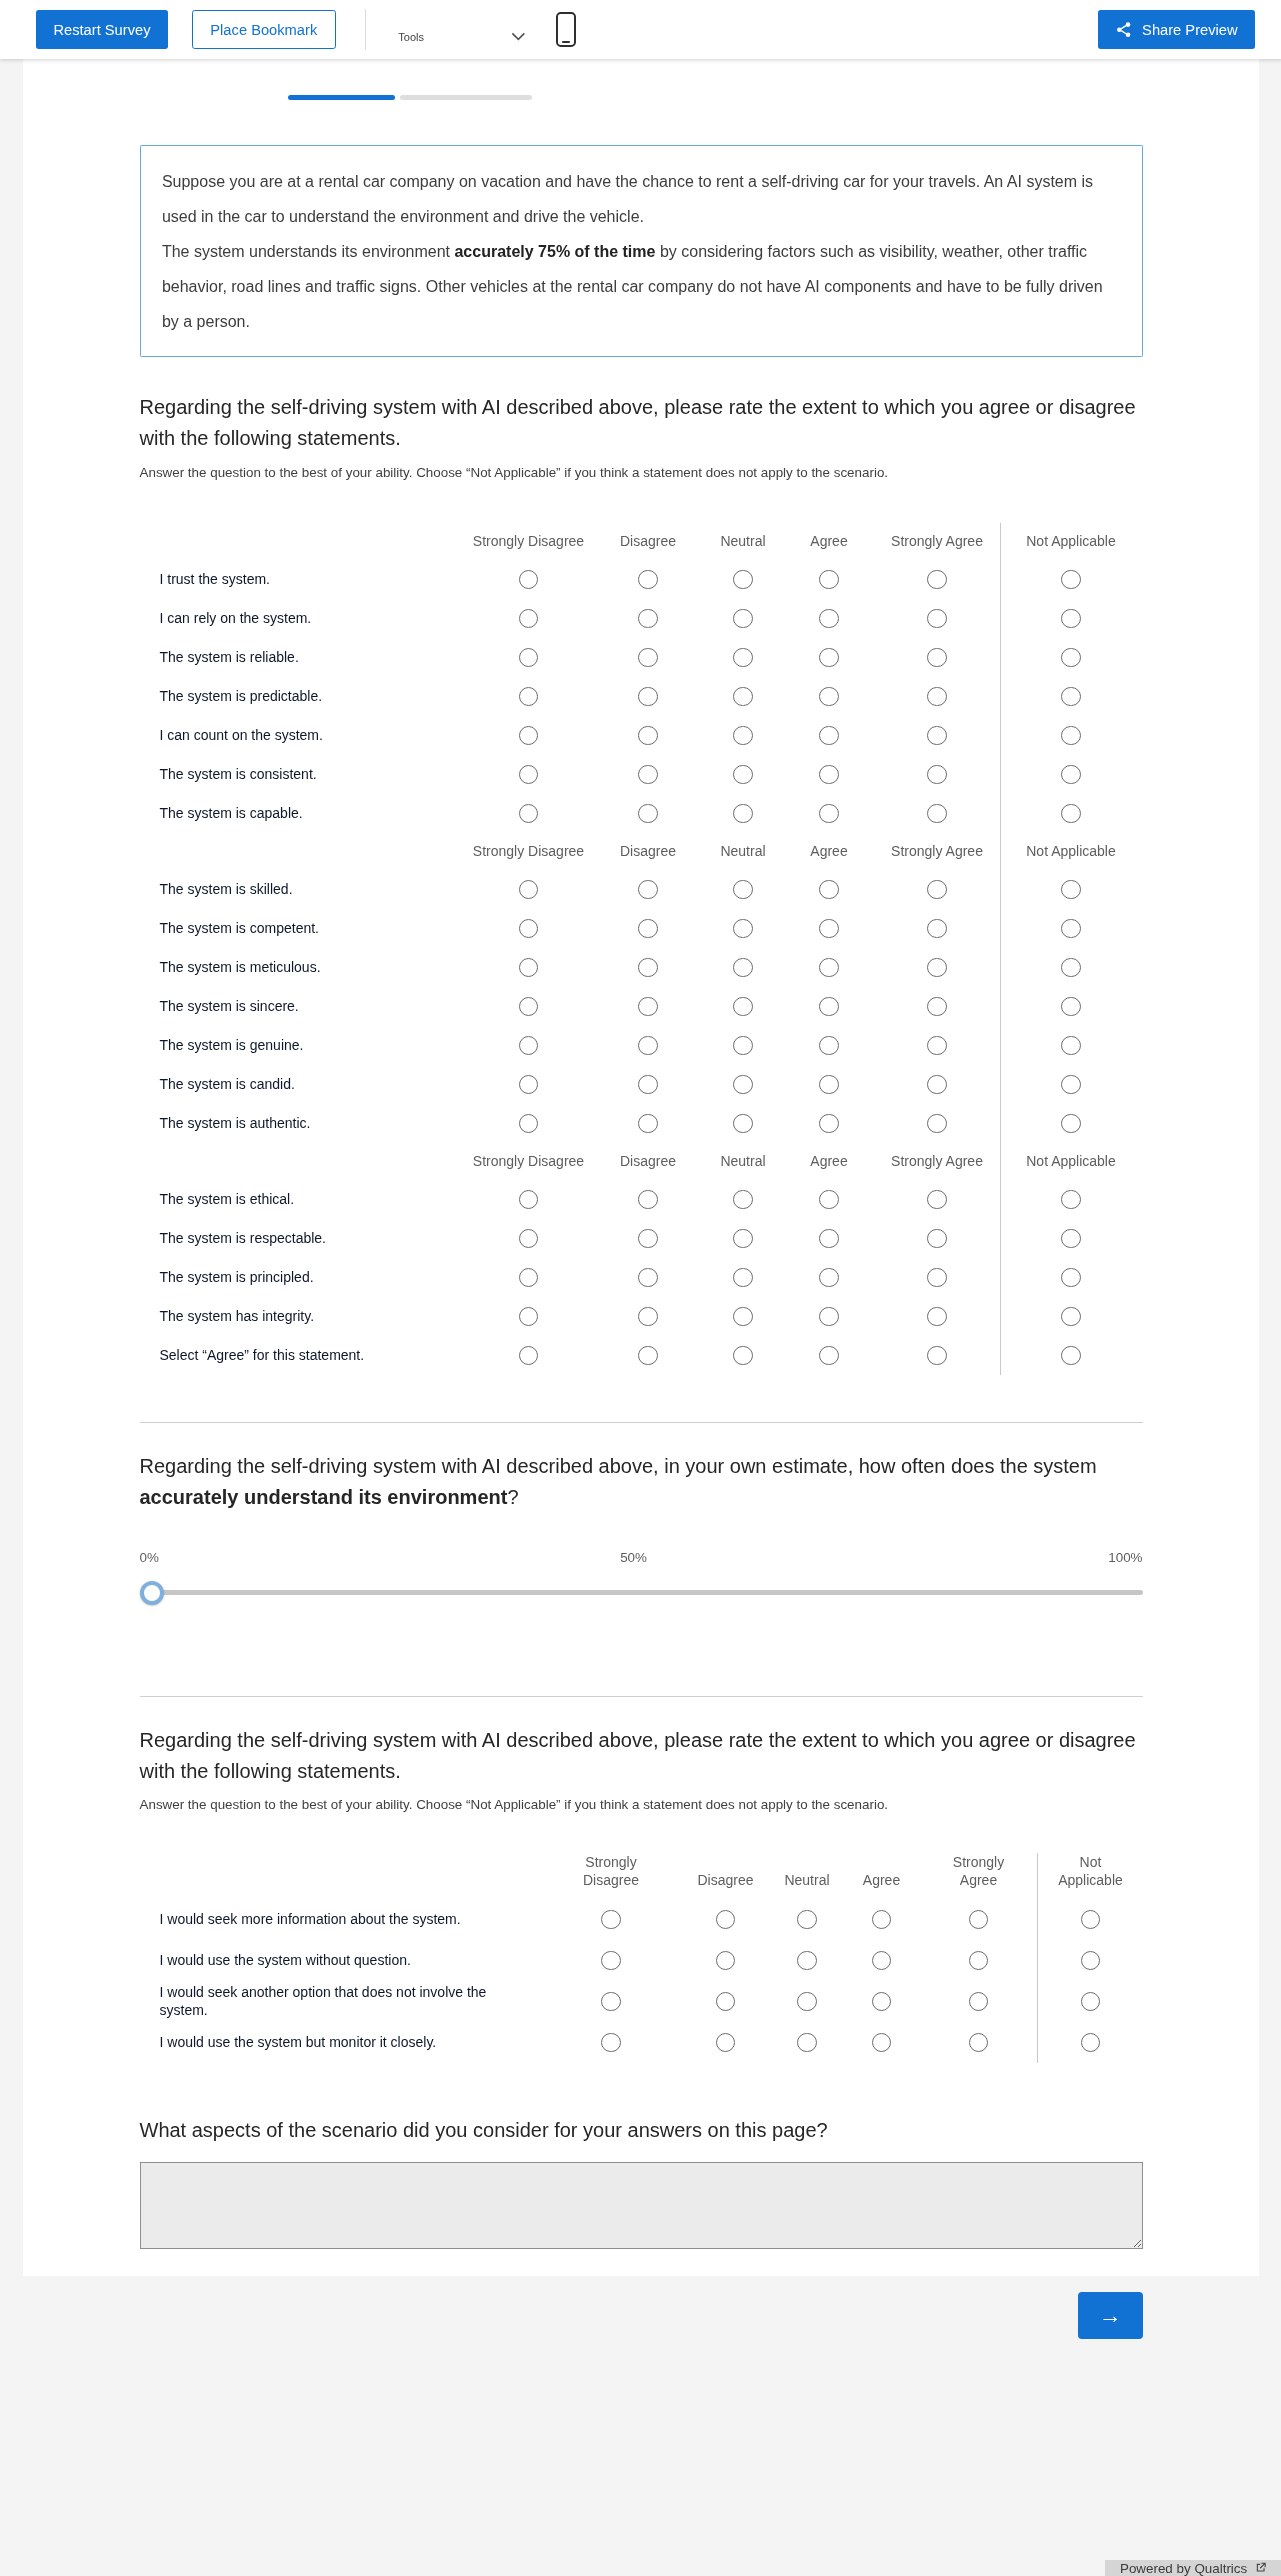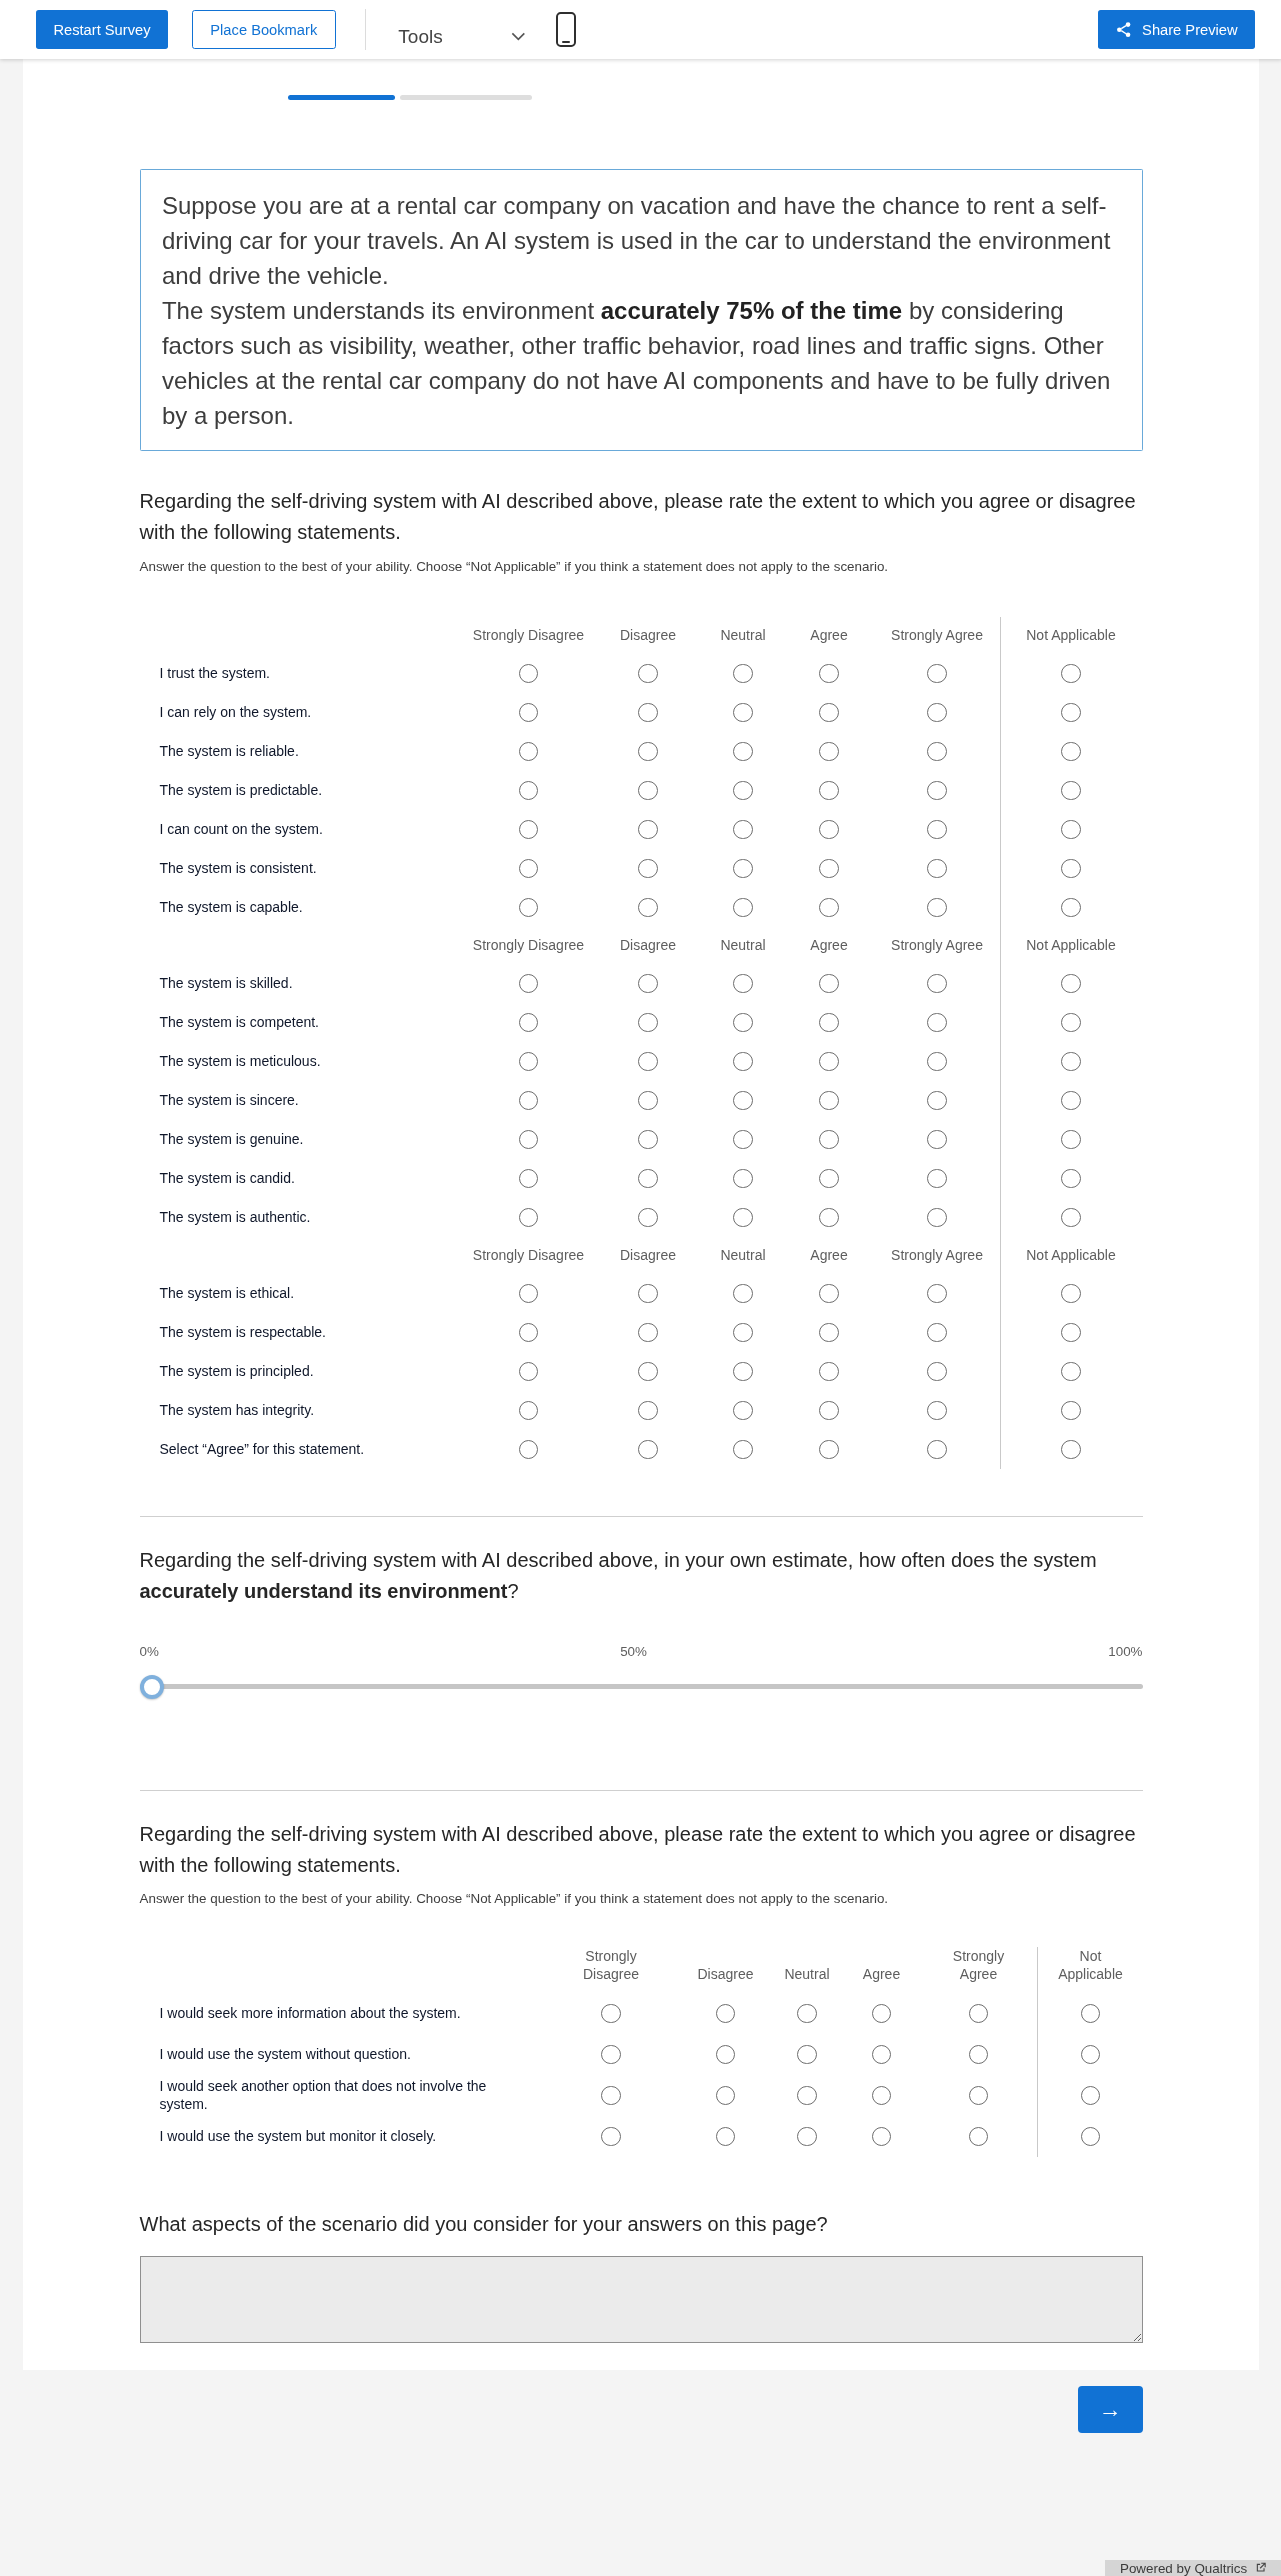--- a/index.html
+++ b/index.html
@@ -19,40 +19,40 @@
   }
   .btn{
     font-size:14.7px;border-radius:2.7px;padding:0 17.4px;height:39px;
     display:inline-flex;align-items:center;gap:9.3px;cursor:pointer;
     border:none;font-family:inherit;white-space:nowrap;
   }
   .btn-primary{background:#1172d4;color:#fff;}
   .btn-outline{background:#fff;color:#1172d4;border:1.3px solid #1172d4;margin-left:24px;}
   .vsep{width:0.7px;height:41px;background:#dcdcdc;margin-left:29px;}
   .tools{
-    display:flex;align-items:center;margin-left:33px;color:#444;font-size:19px;
+    display:flex;align-items:center;margin-left:33px;color:#444;font-size:11px;
     width:127px;justify-content:space-between;cursor:pointer;margin-top:15px;
   }
   .phone-btn{margin-left:31px;cursor:pointer;display:flex;align-items:center;}
   .phone{width:20px;height:35px;border:2px solid #2f2f2f;border-radius:4.7px;position:relative;background:#fff;}
   .phone::after{content:"";position:absolute;bottom:2px;left:50%;transform:translateX(-50%);
     width:8px;height:2px;background:#2f2f2f;border-radius:1.3px;}
   .share{margin-left:auto;}
 
   
   .card{background:#ffffff;margin:0 23px;padding:36px 0 27px;}
   .content{width:1003px;margin:0 auto;}
 
   .progress-wrap{margin-left:148px;width:244px;display:flex;gap:5.3px;align-items:center;}
   .progress-fill{height:5.3px;border-radius:2.7px;background:#1172d4;width:44%;}
   .progress-rest{height:5.3px;border-radius:2.7px;background:#dedede;flex:1;}
 
   .scenario{
-    margin-top:69px;border:0.7px solid #69a9d9;border-radius:1.3px;
-    padding:17.4px 21.4px;font-size:24px;line-height:35px;color:#3d3d3d;background:#fff;
+    margin-top:45px;border:0.7px solid #69a9d9;border-radius:1.3px;
+    padding:17.4px 21.4px;font-size:16px;line-height:35px;color:#3d3d3d;background:#fff;
   }
   .scenario p{margin:0;}
   .scenario strong{color:#222;}
 
   .question-text{font-size:20px;line-height:31px;color:#262626;}
   .mt52{margin-top:35px;}
   .mt42{margin-top:28px;}
   .instruction{margin-top:10.7px;font-size:13.4px;color:#3f3f3f;}
 
   

